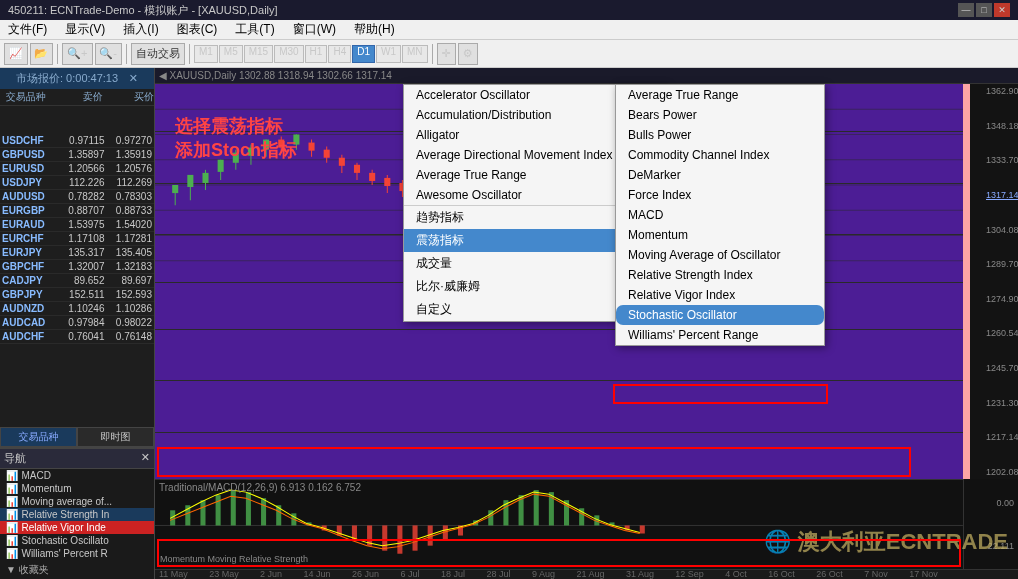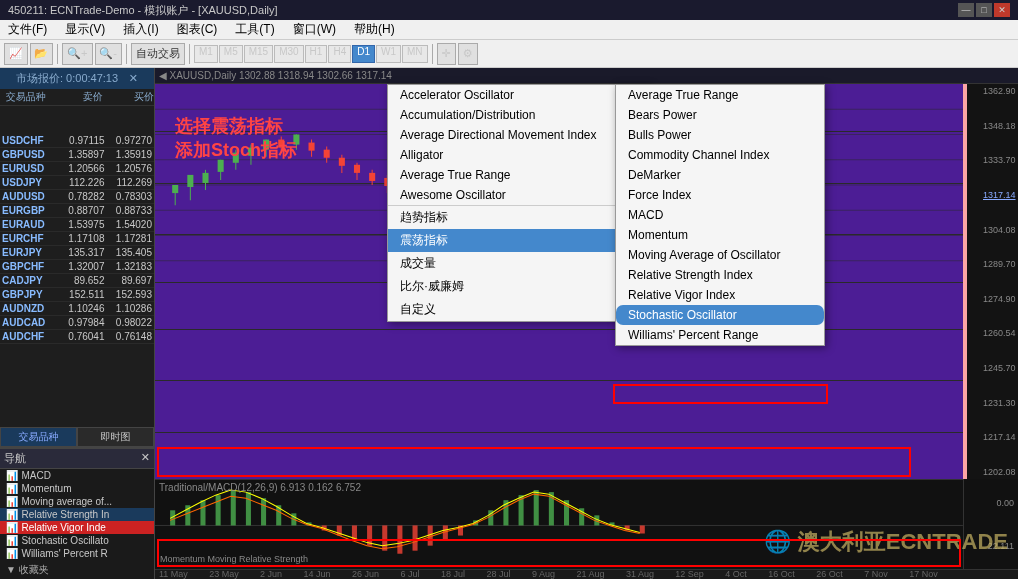--- a/index.html
+++ b/index.html
@@ -361,21 +361,21 @@
 
         <div class="chart-annotation">
           <div>选择震荡指标</div>
           <div>添加Stoch指标</div>
         </div>
 
         <div class="red-outline" style="bottom:2px;left:2px;right:52px;height:30px;"></div>
 
       </div>
 
-      <div style="width:55px;background:#131313;border-left:4px solid #fca5a5;display:flex;flex-direction:column;justify-content:space-between;padding:2px 16px;">
+      <div style="width:55px;background:#131313;border-left:7px solid #fca5a5;display:flex;flex-direction:column;justify-content:space-between;padding:2px 16px;">
         <span class="price-label">1362.90</span>
         <span class="price-label">1348.18</span>
         <span class="price-label">1333.70</span>
         <span class="price-label" style="color:#88aaff;text-decoration:underline;">1317.14</span>
         <span class="price-label">1304.08</span>
         <span class="price-label">1289.70</span>
         <span class="price-label">1274.90</span>
         <span class="price-label">1260.54</span>
         <span class="price-label">1245.70</span>
         <span class="price-label">1231.30</span>
@@ -460,25 +460,25 @@
         <span>7 Nov 2017</span>
         <span>17 Nov 2017</span>
       </div>
       <div style="width:55px;"></div>
     </div>
 
     <div class="watermark">
       <div>🌐 <span>澳大利亚ECNTRADE</span></div>
     </div>
 
-    <div class="dropdown-menu" style="position:absolute;top:16px;left:232px;width:264px;">
+    <div class="dropdown-menu" style="position:absolute;top:16px;left:248px;width:264px;">
       <div class="dropdown-item">Accelerator Oscillator</div>
       <div class="dropdown-item">Accumulation/Distribution</div>
+      <div class="dropdown-item">Alligator</div>
       <div class="dropdown-item">Average Directional Movement Index</div>
-      <div class="dropdown-item">Alligator</div>
       <div class="dropdown-item">Average True Range</div>
       <div class="dropdown-item">Awesome Oscillator</div>
       <div class="dropdown-item" style="border-top:1px solid #ccc;padding:0;height:1px;"></div>
       <div class="dropdown-item has-submenu">趋势指标</div>
       <div class="dropdown-item has-submenu selected" style="background:#4488cc;color:white;">震荡指标</div>
       <div class="dropdown-item has-submenu">成交量</div>
       <div class="dropdown-item has-submenu">比尔·威廉姆</div>
       <div class="dropdown-item has-submenu">自定义</div>
     </div>
 

